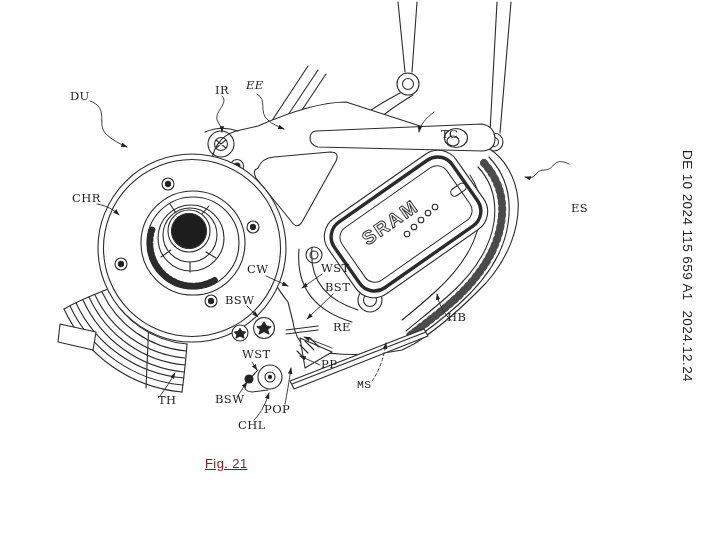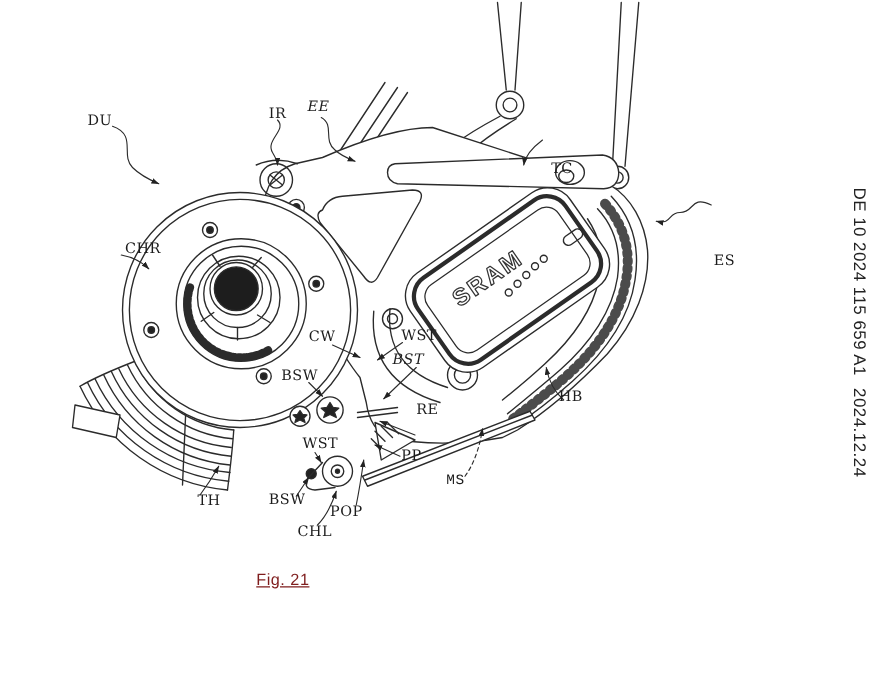--- a/index.html
+++ b/index.html
@@ -181,24 +181,24 @@
       <path d="M254,420 C262,412 266,402 269,393" marker-end="url(#ah)"></path>
     </g>
   </svg>
 
   <div>
       <span class="ref-label" style="left: 70px; top: 89px; text-align: center;">DU</span>
       <span class="ref-label" style="left: 215px; top: 83px;">IR</span>
       <span class="ref-label" style="left: 246px; top: 78px; font-style: italic;">EE</span>
       <span class="ref-label" style="left: 441px; top: 99px; margin-top: 28px;">TC</span>
       <span class="ref-label" style="left: 571px; top: 153px; margin-top: 48px;">ES</span>
-      <span class="ref-label" style="left: 72px; top: 191px; margin-left: 28px;">CHR</span>
+      <span class="ref-label" style="left: 72px; top: 191px;">CHR</span>
       <span class="ref-label" style="left: 247px; top: 262px;">CW</span>
       <span class="ref-label" style="left: 321px; top: 261px;">WST</span>
-      <span class="ref-label" style="left: 314px; top: 280px; font-style: italic;">BST</span>
+      <span class="ref-label" style="left: 325px; top: 280px;">BST</span>
       <span class="ref-label" style="left: 225px; top: 293px;">BSW</span>
       <span class="ref-label" style="left: 447px; top: 310px;">HB</span>
       <span class="ref-label" style="left: 242px; top: 347px;">WST</span>
       <span class="ref-label" style="left: 333px; top: 320px;">RE</span>
       <span class="ref-label" style="left: 321px; top: 357px;">PP</span>
       <span class="ref-label" style="left: 357px; top: 378px; font-family: Liberation Mono, monospace;">MS</span>
       <span class="ref-label" style="left: 145px; top: 393px; margin-left: 13px;">TH</span>
       <span class="ref-label" style="left: 215px; top: 392px;">BSW</span>
       <span class="ref-label" style="left: 264px; top: 402px;">POP</span>
       <span class="ref-label" style="left: 238px; top: 418px; text-align: right;">CHL</span>

